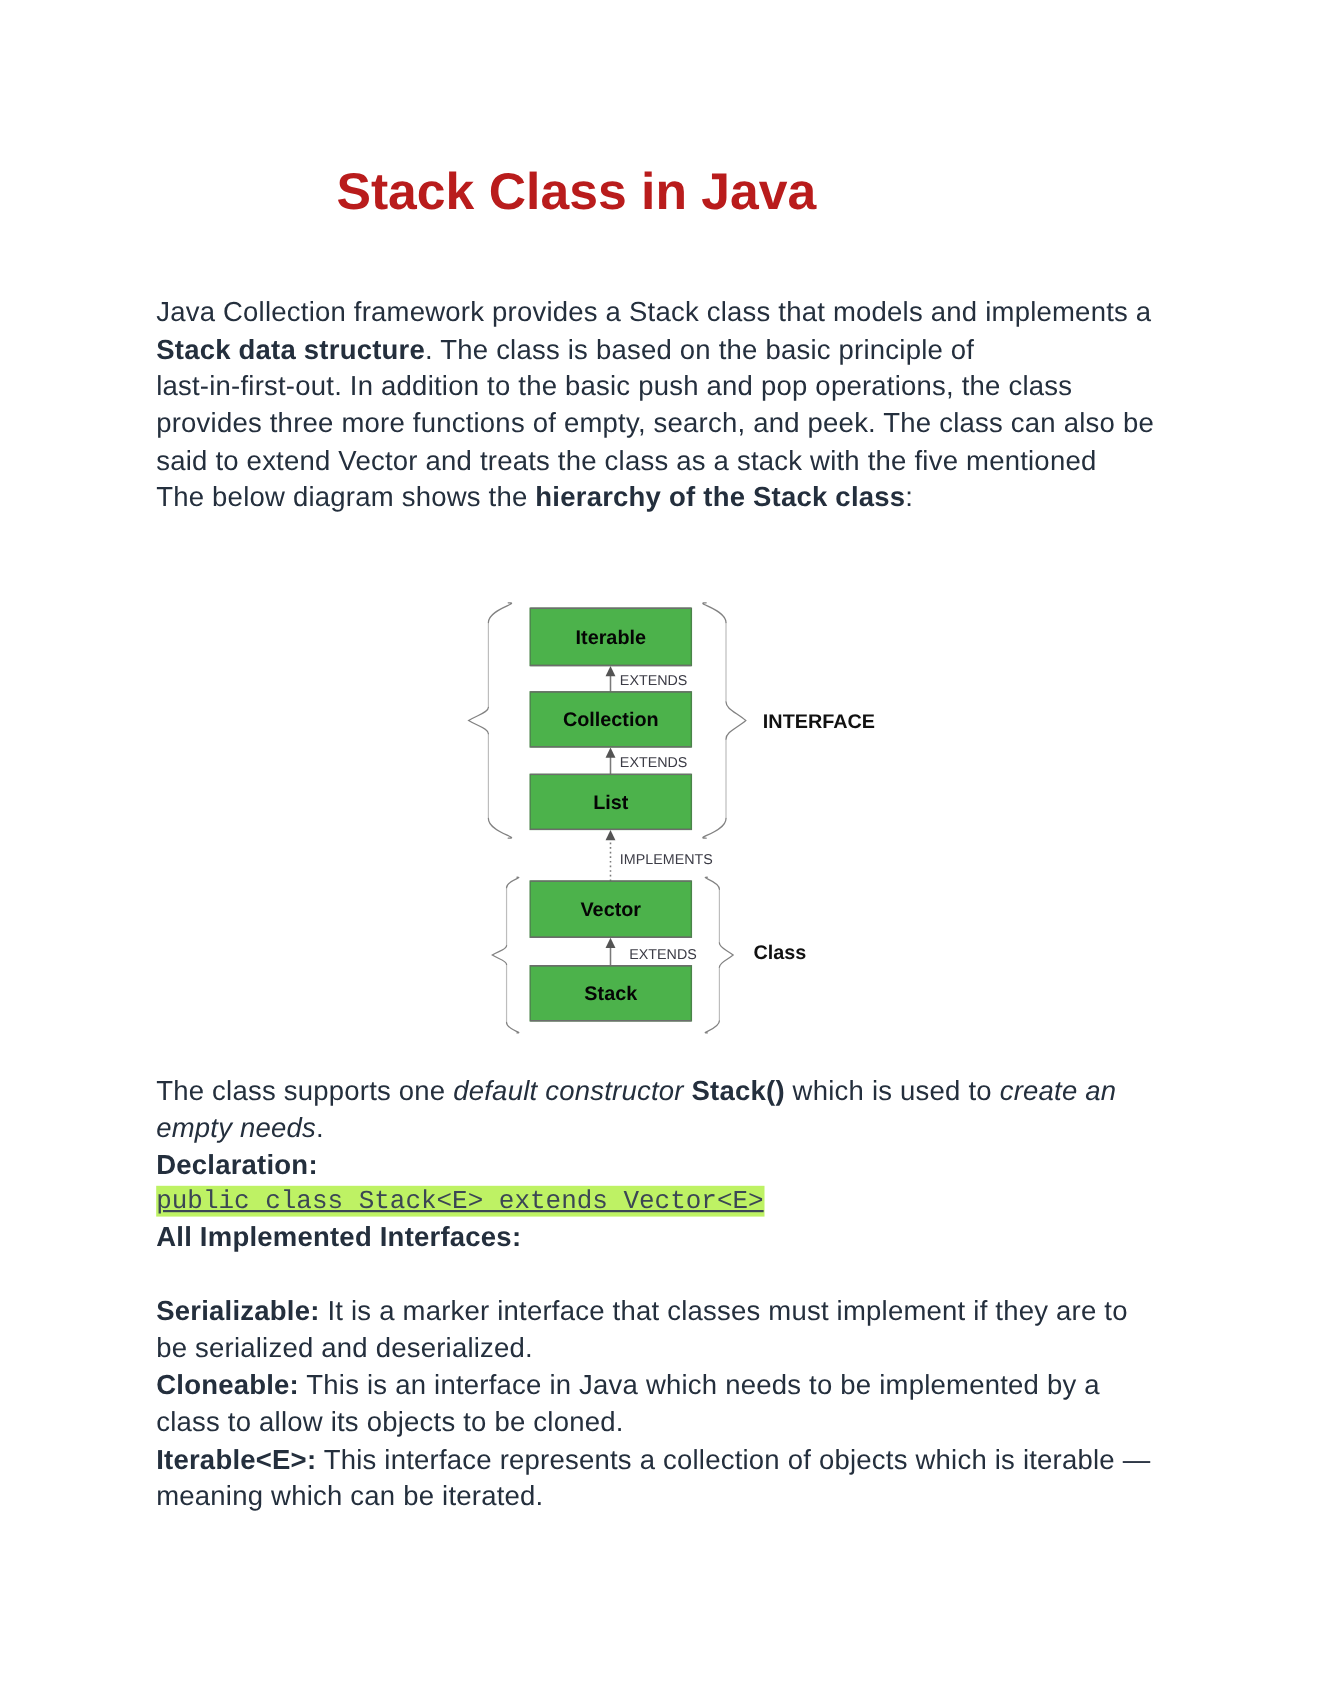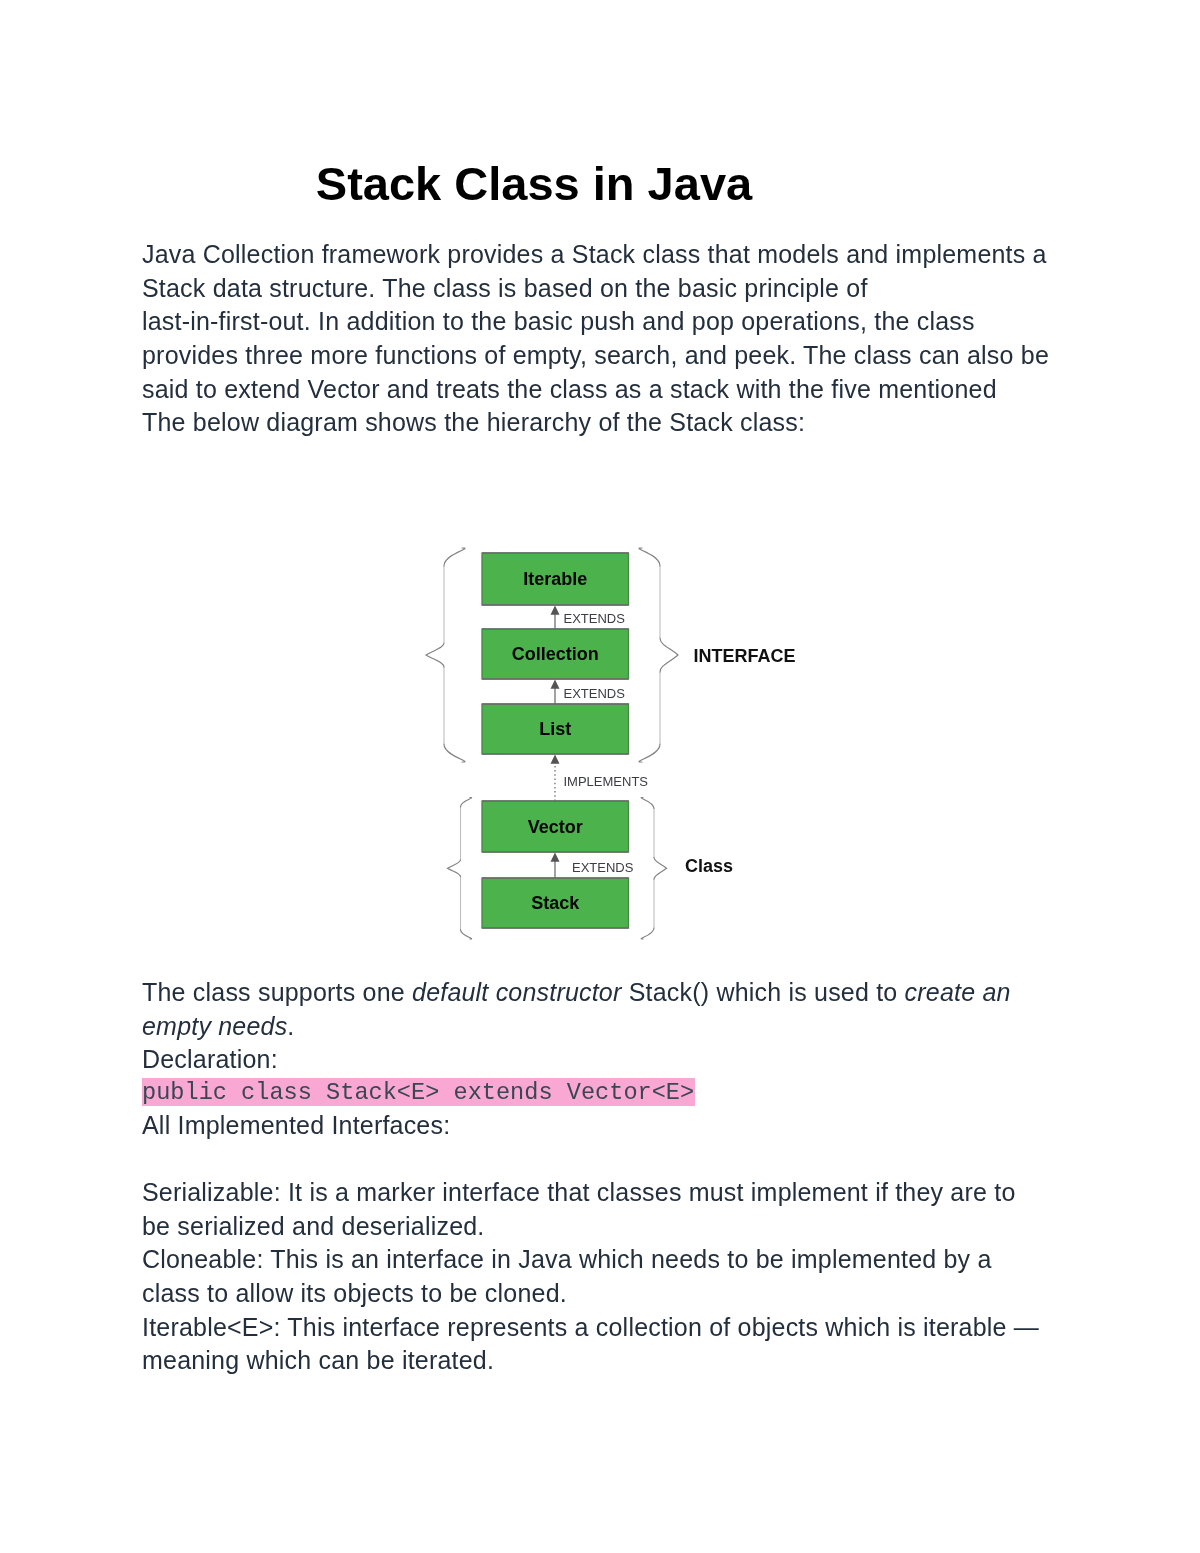--- a/index.html
+++ b/index.html
@@ -1,37 +1,37 @@
 <!DOCTYPE html>
 <html><head>
 <meta charset="utf-8">
 <style>
   html,body{margin:0;padding:0;}
   body{width:1200px;height:1553px;background:#ffffff;
        font-family:"Liberation Sans",sans-serif;color:#242f3d;}
   .page{position:relative;width:1200px;height:1553px;overflow:hidden;background:#fff;}
 
-  .title{position:absolute;left:0;top:144px;width:1036px;text-align:center;margin:16px;
-         font-size:47px;font-weight:bold;color:#000000;line-height:48px;}
+  .title{position:absolute;left:0;top:144px;width:1036px;text-align:center;margin:6px;
+         font-size:47px;font-weight:bold;color:#b91c1c;line-height:48px;}
 
   .block{position:absolute;left:142px;font-size:25px;line-height:33.67px;color:#242f3d;letter-spacing:0.2px;white-space:nowrap;}
   .line{height:33.67px;}
-  .b{font-weight:normal;text-align:center;}
+  .b{font-weight:bold;text-align:center;}
   .i{font-style:italic;}
   .diagram{position:absolute;left:0;top:0;width:1200px;height:1553px;}
   .diagram svg{position:absolute;left:0;top:0;overflow:visible;}
-  .code{font-family:"Liberation Mono",monospace;font-size:23.6px;background:#f9a8d4;color:#3b4654;letter-spacing:0;padding:1px 1px 0px 0;}
+  .code{font-family:"Liberation Mono",monospace;font-size:23.6px;background:#bef264;color:#3b4654;letter-spacing:0;padding:1px 1px 0px 0;text-decoration:underline;}
 </style>
 </head>
 <body>
 
 <div class="page">
   <h1 class="title">Stack Class in Java</h1>
 
-  <div class="block" id="intro" style="top:238px">
+  <div class="block" id="intro" style="top:268px">
       <div class="line"><span class="">Java Collection framework provides a Stack class that models and implements a</span></div>
       <div class="line"><span class="b">Stack data structure</span><span class="">. The class is based on the basic principle of</span></div>
       <div class="line"><span class="">last-in-first-out. In addition to the basic push and pop operations, the class</span></div>
       <div class="line"><span class="">provides three more functions of empty, search, and peek. The class can also be</span></div>
       <div class="line"><span class="">said to extend Vector and treats the class as a stack with the five mentioned</span></div>
       <div class="line"><span class="">The below diagram shows the </span><span class="b">hierarchy of the Stack class</span><span class="">:</span></div>
     </div>
   <div class="block" id="ctor" style="top:976px">
       <div class="line"><span class="">The class supports one </span><span class="i">default constructor </span><span class="b">Stack()</span><span class=""> which is used to </span><span class="i">create an</span></div>
       <div class="line"><span class="i">empty needs</span><span class="">.</span></div>

